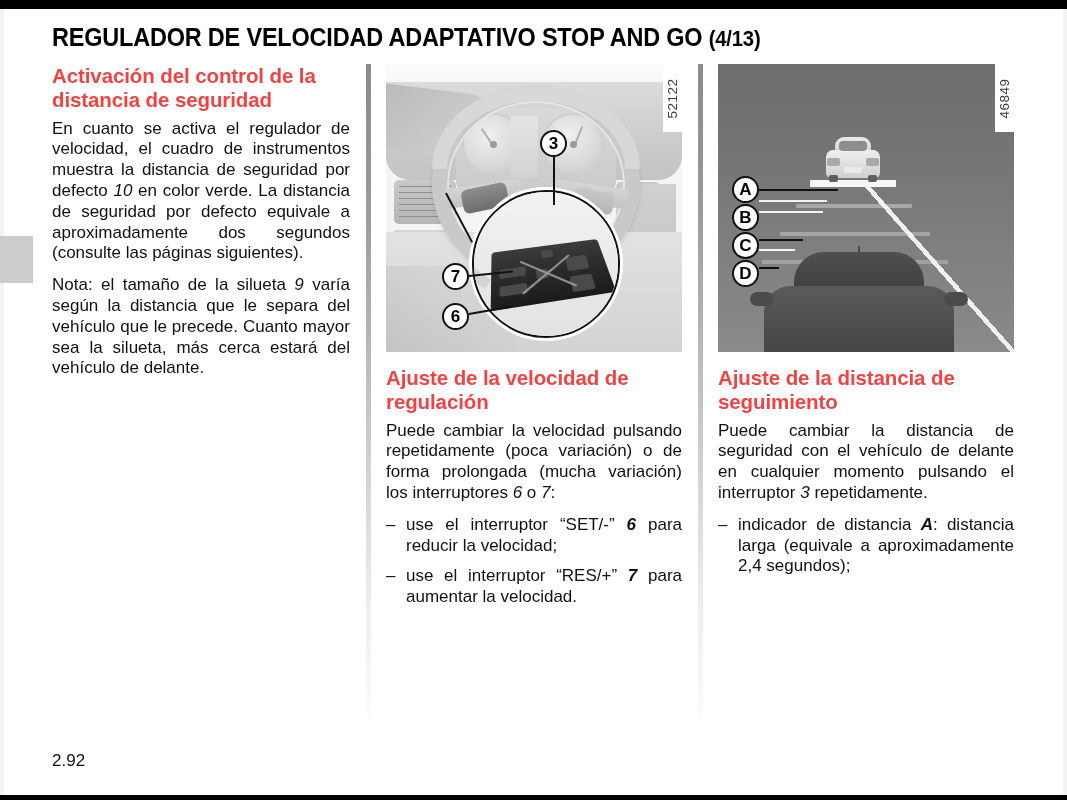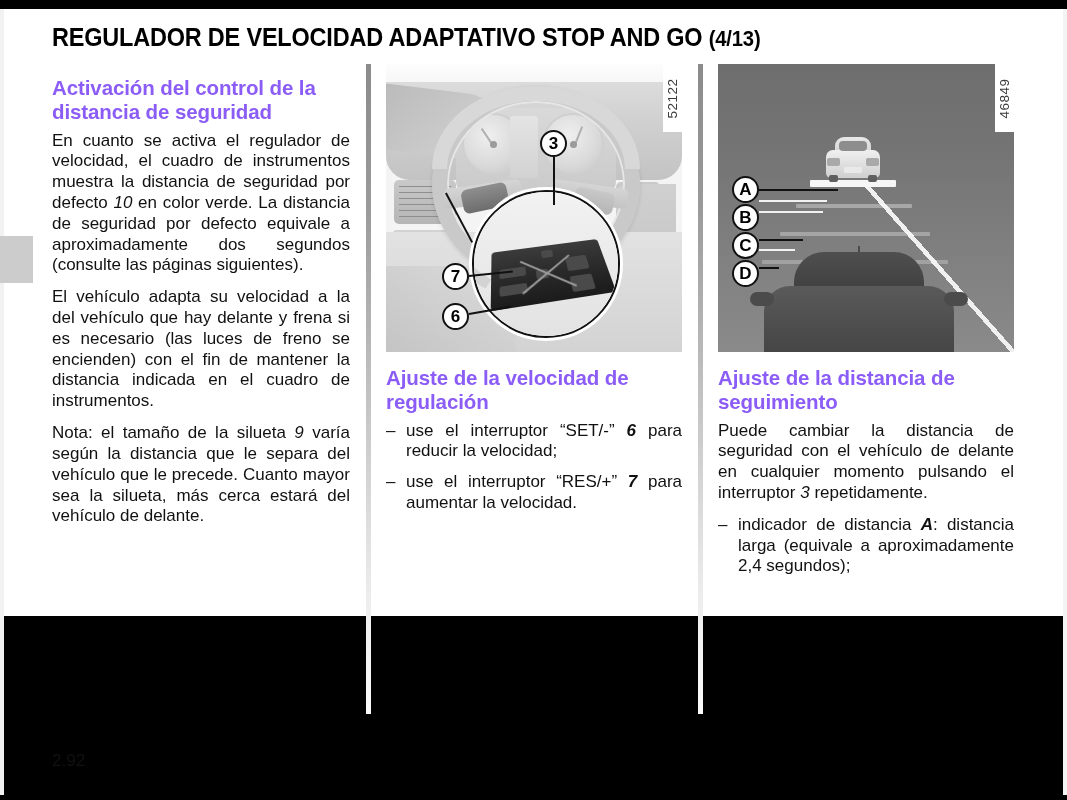--- a/index.html
+++ b/index.html
@@ -25,21 +25,21 @@
     width: 1067px; height: 9px; background: #000;
   }
   .bar-bottom {
     position: absolute; left: 0; top: 795px;
     width: 1067px; height: 5px; background: #000;
   }
 
   .sheet {
     position: absolute;
     left: 0; top: 9px;
-    width: 1067px; height: 607px;
+    width: 1067px; height: 786px;
     background: #ffffff;
     padding-left: 8px;
   }
   .sheet-edge-l {
     position: absolute; left: 0; top: 0; width: 4px; height: 786px;
     background: #f2f2f2;
   }
   .sheet-edge-r {
     position: absolute; right: 0; top: 0; width: 4px; height: 786px;
     background: #f3f3f3;
@@ -86,22 +86,22 @@
     height: 650px;
     background: linear-gradient(to bottom, #8b8b8b 0%, #9a9a9a 22%, #c8c8c8 55%, #ededed 82%, #fbfbfb 100%);
   }
   .divider-1 { left: 366px; }
   .divider-2 { left: 698px; }
 
   h2.sect {
     font-size: 20.5px;
     font-weight: bold;
     line-height: 1.16;
-    color: #8b5cf6;
-    margin: 12px 0 7px 0;
+    color: #ef4444;
+    margin: 0 0 7px 0;
     letter-spacing: -0.1px;
   }
 
   p.body {
     font-size: 17px;
     line-height: 1.225;
     color: #111;
     text-align: justify;
     margin: 0 0 11px 0;
     hyphens: manual;
@@ -509,21 +509,20 @@
 
     <div class="divider divider-1"></div>
     <div class="divider divider-2"></div>
 
     <div class="col col-left">
       <h2 class="sect">Activación del control de la distancia de seguridad</h2>
 
       <p class="body">En cuanto se activa el regulador de velocidad, el cuadro de instrumentos muestra la distancia de seguridad por defecto <span class="bi">10</span> en color verde. La distancia de seguridad por defecto equivale a aproximadamente dos segundos (consulte las páginas siguientes).</p>
 
 
-      <p class="body">El vehículo adapta su velocidad a la del vehículo que hay delante y frena si es necesario (las luces de freno se encienden) con el fin de mantener la distancia indicada en el cuadro de instrumentos.</p>
 
       <p class="body"><b>Nota:</b> el tamaño de la silueta <span class="bi">9</span> varía según la distancia que le separa del vehículo que le precede. Cuanto mayor sea la silueta, más cerca estará del vehículo de delante.</p>
     </div>
 
     <div class="col col-mid">
 
       <div class="figure">
         <div class="dash-scene">
           <div class="dash-top"></div>
           <div class="dash-upper"></div>
@@ -580,20 +579,21 @@
           <div class="callout co-6">6</div>
         </div>
 
         <div class="fig-num">
           <span>52122</span>
         </div>
       </div>
 
       <h2 class="sect">Ajuste de la velocidad de regulación</h2>
 
+      <p class="body">Puede cambiar la velocidad pulsando repetidamente (poca variación) o de forma prolongada (mucha variación) los interruptores <span class="bi">6</span> o <span class="bi">7</span>:</p>
 
       <ul class="dashlist">
         <li><span class="dash">–</span>use el interruptor “SET/-” <span class="bi">6</span> para reducir la velocidad;</li>
         <li><span class="dash">–</span>use el interruptor “RES/+” <span class="bi">7</span> para aumentar la velocidad.</li>
       </ul>
     </div>
 
     <div class="col col-right">
 
       <div class="figure">

